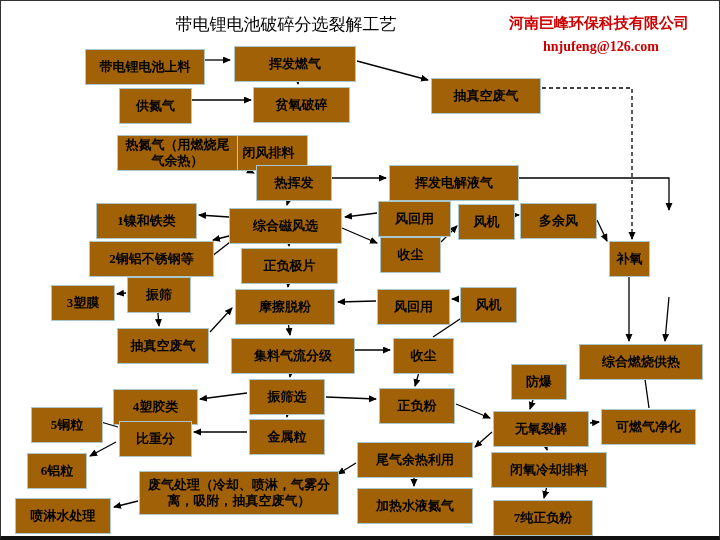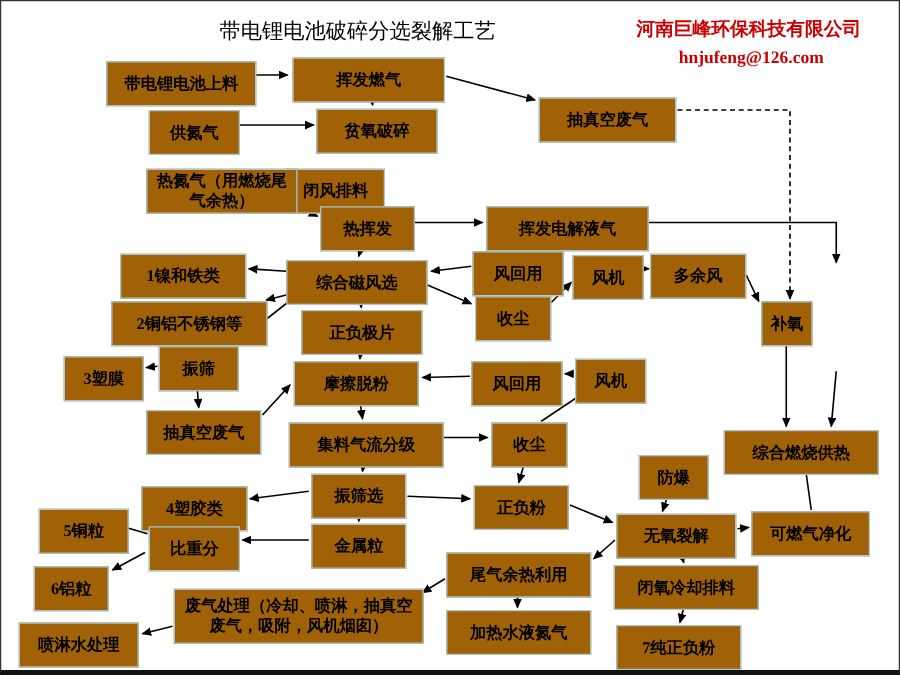--- a/index.html
+++ b/index.html
@@ -129,18 +129,18 @@
   <div class="node" style="left:248px;top:378px;width:76px;height:26px">振筛选</div>
   <div class="node" style="left:112px;top:388px;width:85px;height:24px">4塑胶类</div>
   <div class="node" style="left:30px;top:406px;width:72px;height:24px">5铜粒</div>
   <div class="node" style="left:118px;top:420px;width:73px;height:24px">比重分</div>
   <div class="node" style="left:248px;top:418px;width:76px;height:26px">金属粒</div>
   <div class="node" style="left:492px;top:410px;width:96px;height:26px">无氧裂解</div>
   <div class="node" style="left:600px;top:408px;width:95px;height:26px">可燃气净化</div>
   <div class="node" style="left:26px;top:452px;width:60px;height:24px">6铝粒</div>
   <div class="node" style="left:356px;top:441px;width:116px;height:26px">尾气余热利用</div>
   <div class="node" style="left:490px;top:451px;width:116px;height:26px">闭氧冷却排料</div>
-  <div class="node" style="left:138px;top:470px;width:200px;height:44px">废气处理（冷却、喷淋，抽真空废气，吸附，风机烟囱）</div>
+  <div class="node" style="left:138px;top:470px;width:200px;height:44px">废气处理（冷却、喷淋，气雾分离，吸附，抽真空废气）</div>
   <div class="node" style="left:14px;top:497px;width:96px;height:24px">喷淋水处理</div>
   <div class="node" style="left:356px;top:487px;width:116px;height:26px">加热水液氮气</div>
   <div class="node" style="left:492px;top:499px;width:100px;height:26px">7纯正负粉</div>
 
 </div>
 
 </body></html>

